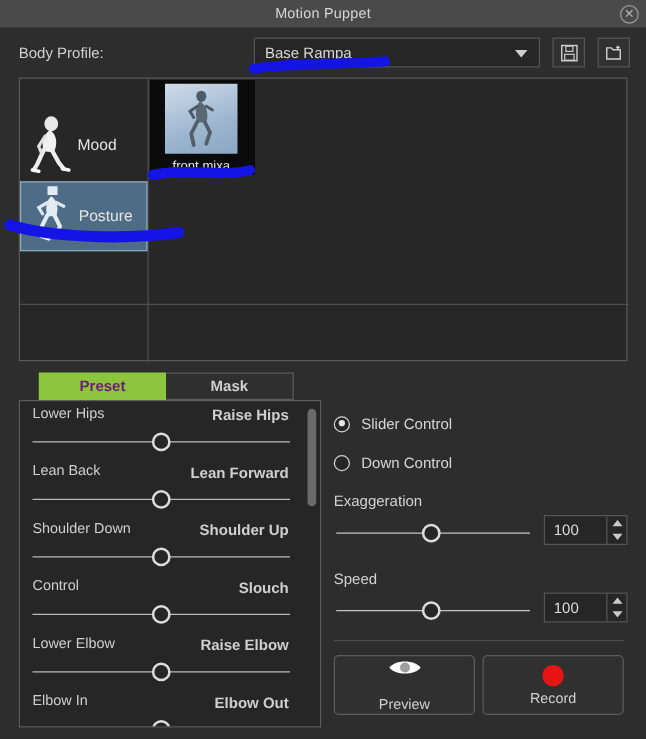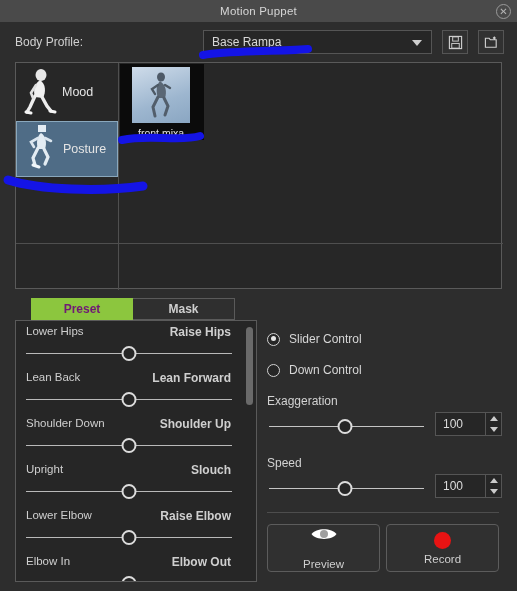--- a/index.html
+++ b/index.html
@@ -87,20 +87,21 @@
   }
   .row-divider {
     position: absolute; left: 0; top: 180px;
     width: 487px; height: 1px; background: #4f4f4f;
   }
   .cat-item {
     position: absolute; left: 0;
     width: 102px; height: 56px;
     display: flex; align-items: center;
     cursor: pointer;
+    margin-top: 24px;
   }
   .cat-item.mood { top: 1px; background: transparent; }
   .cat-item.posture {
     top: 58px; background: #4f6c86;
     border: 1px solid #8aa8bd;
   }
   .cat-item .figure { width: 40px; height: 50px; margin-left: 4px; flex: 0 0 auto; }
   .cat-item .cat-label {
     font-size: 12.5px; color: #e4e4e4; margin-left: 2px;
   }
@@ -363,21 +364,21 @@
       <div class="track"></div>
       <div class="knob" style="left:113px"></div>
     </div>
     <div class="slider-row">
       <span class="lbl-left">Shoulder Down</span>
       <span class="lbl-right">Shoulder Up</span>
       <div class="track"></div>
       <div class="knob" style="left:113px"></div>
     </div>
     <div class="slider-row">
-      <span class="lbl-left">Upright</span>
+      <span class="lbl-left">Control</span>
       <span class="lbl-right">Slouch</span>
       <div class="track"></div>
       <div class="knob" style="left:113px"></div>
     </div>
     <div class="slider-row">
       <span class="lbl-left">Lower Elbow</span>
       <span class="lbl-right">Raise Elbow</span>
       <div class="track"></div>
       <div class="knob" style="left:113px"></div>
     </div>

